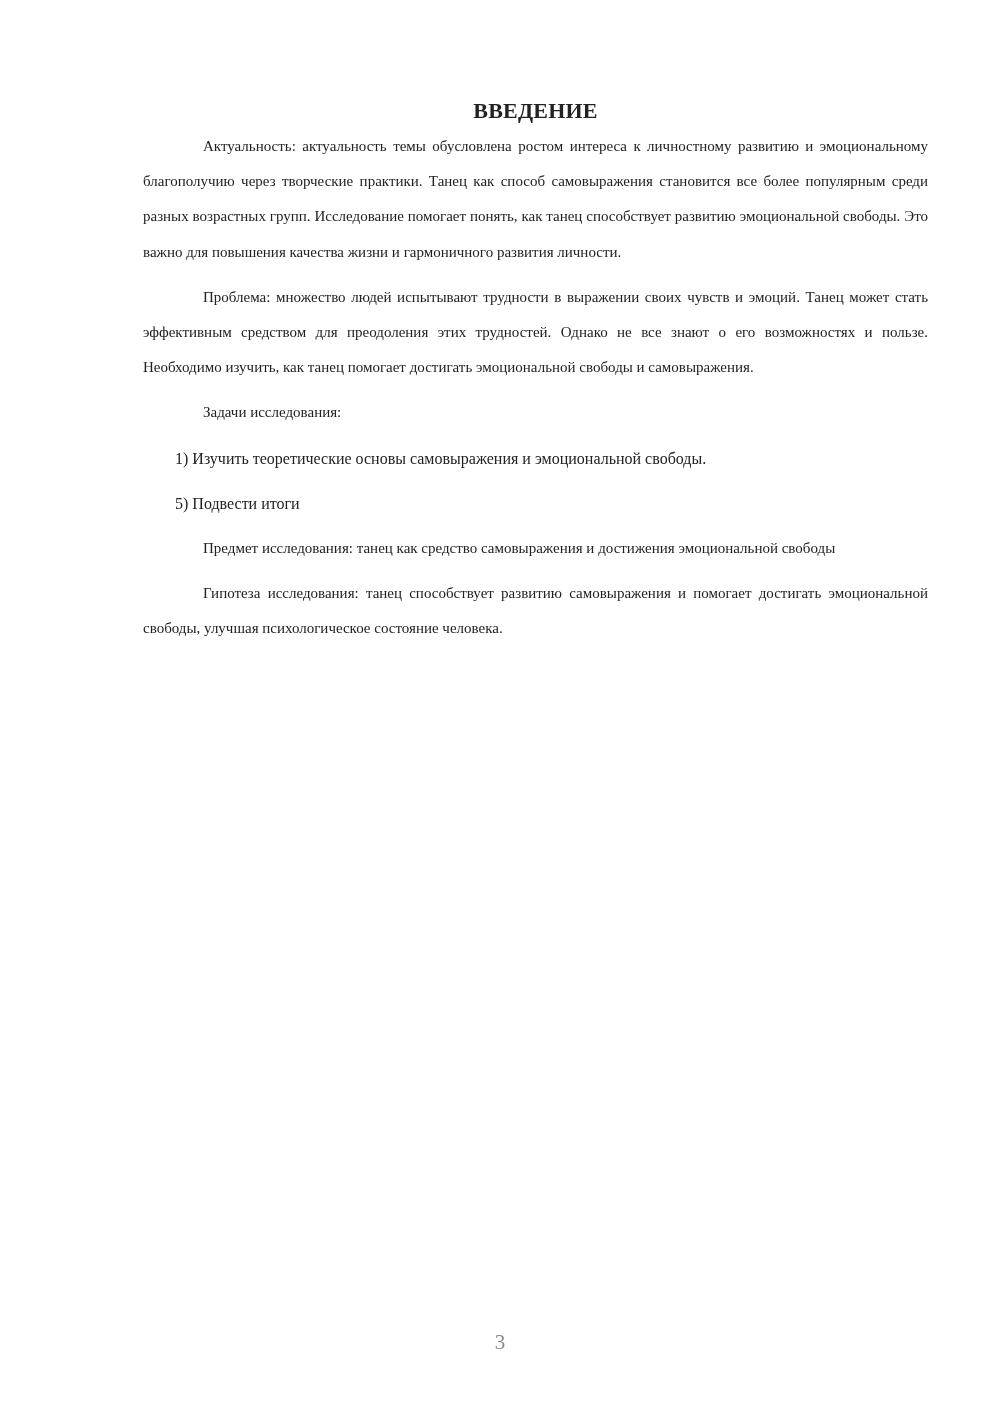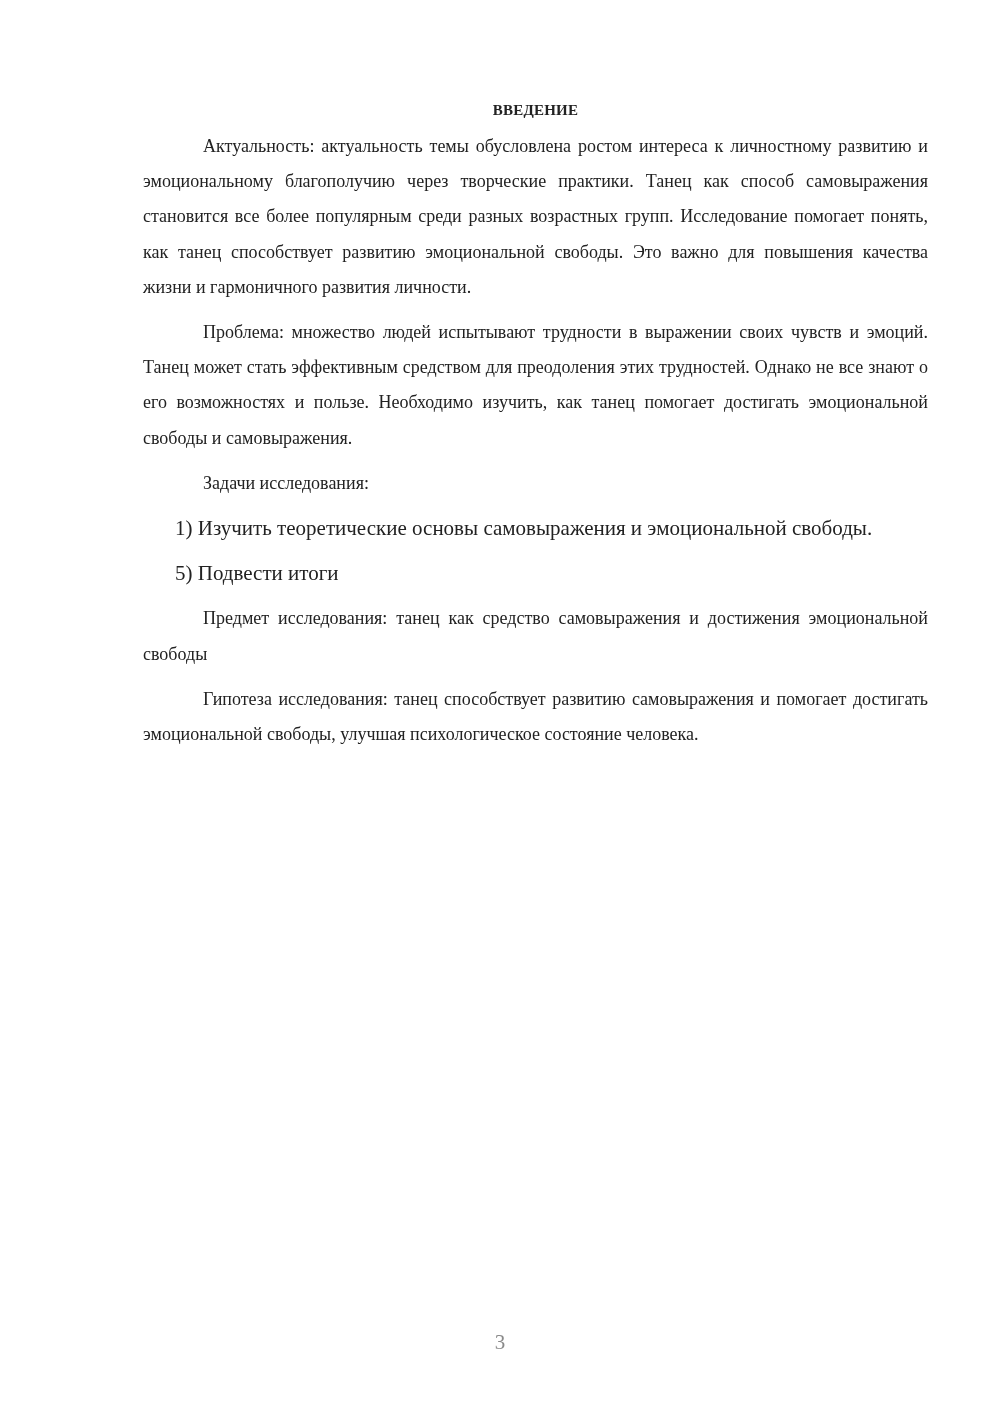--- a/index.html
+++ b/index.html
@@ -17,35 +17,35 @@
     }
     .page {
       position: absolute;
       left: 143px;
       top: 93px;
       width: 785px;
     }
     .title {
       text-align: center;
       font-weight: bold;
-      font-size: 15px;
+      font-size: 22px;
       line-height: 35px;
       margin: 0 0 0 0;
       letter-spacing: 0.2px;
     }
     .para {
-      font-size: 18px;
+      font-size: 15px;
       line-height: 35.2px;
       text-align: justify;
       text-indent: 60px;
       margin: 0 0 10px 0;
     }
     .para.first { margin-top: 1px; }
     .list-item {
-      font-size: 21px;
+      font-size: 16px;
       line-height: 35.2px;
       text-align: justify;
       text-indent: 32px;
       margin: 0 0 10px 0;
     }
     .page-number {
       position: absolute;
       left: 0;
       width: 1000px;
       top: 1330px;

